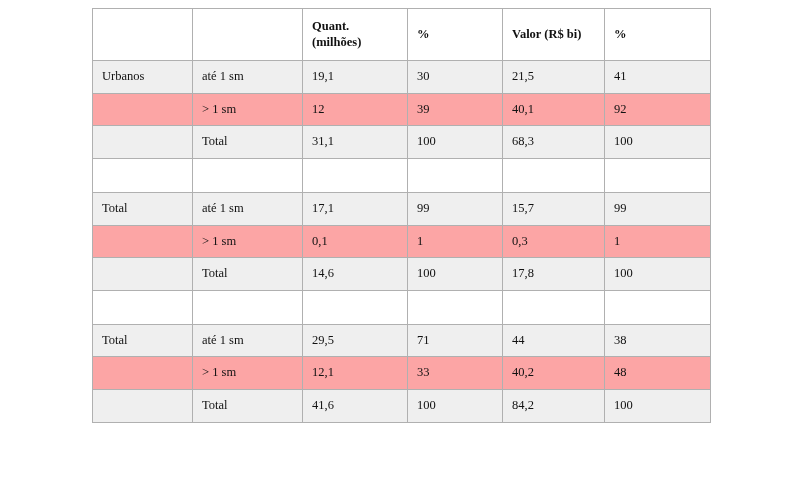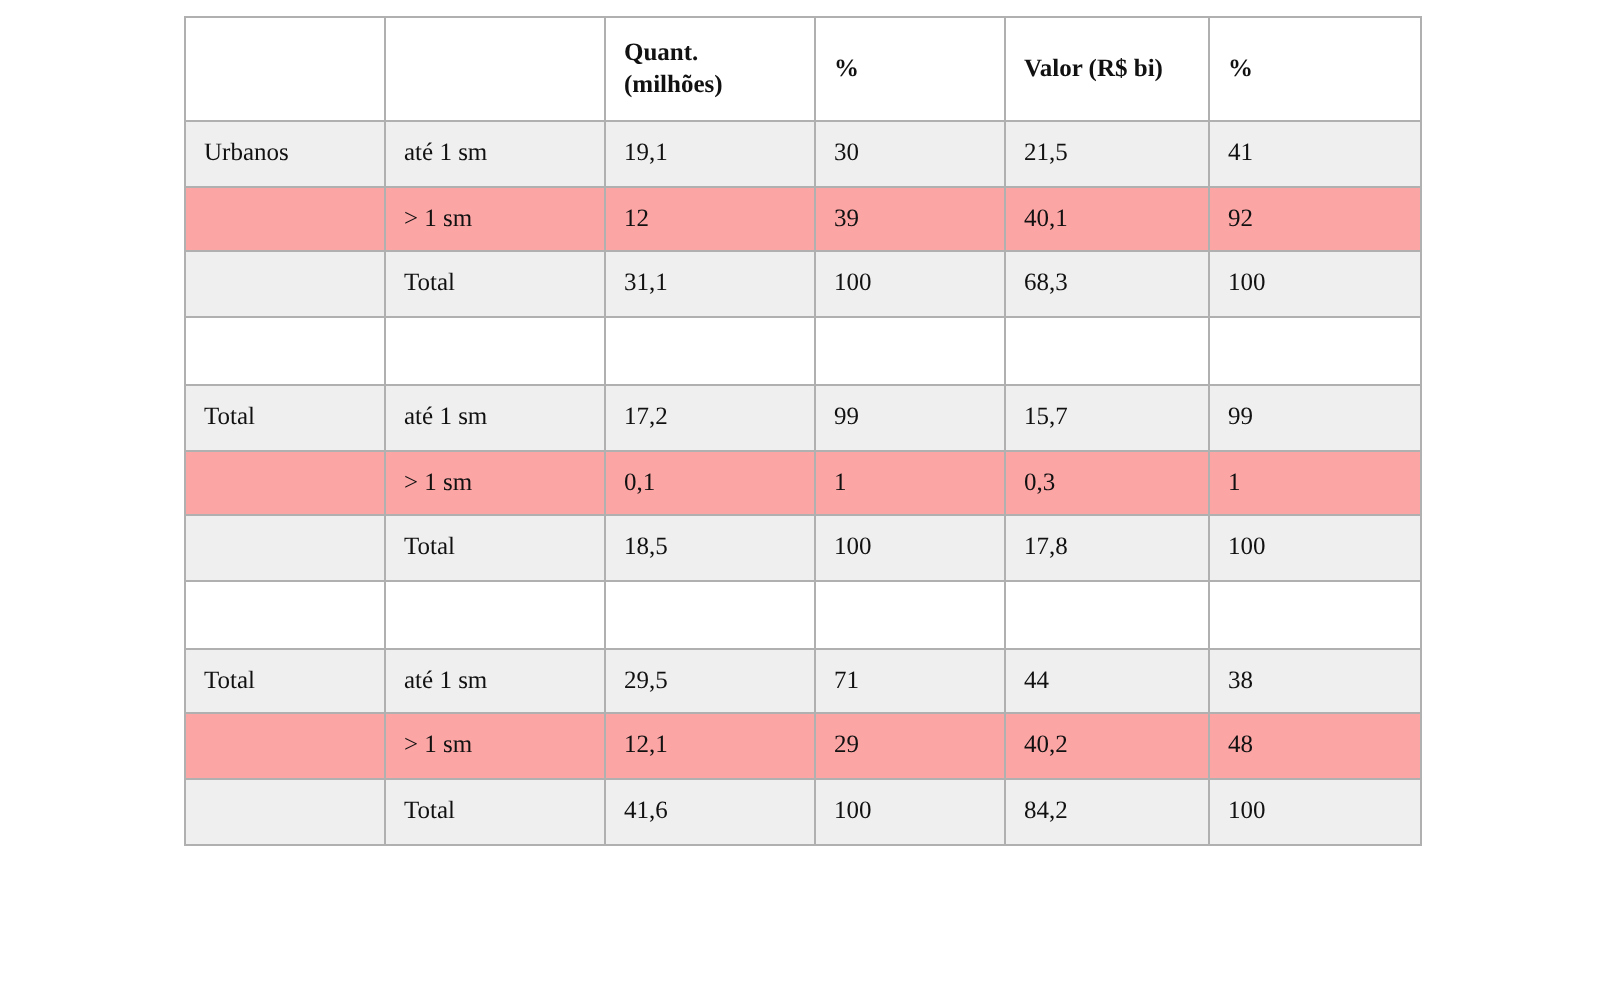--- a/index.html
+++ b/index.html
@@ -130,39 +130,39 @@
           <td></td>
           <td></td>
           <td></td>
           <td></td>
           <td></td>
         </tr>
 
         <tr class="group-start">
           <td class="bold">Total</td>
           <td class="bold">até 1 sm</td>
-          <td>17,2</td>
+          <td>17,1</td>
           <td>99</td>
           <td>15,7</td>
           <td>99</td>
         </tr>
 
         <tr>
           <td class="bold"></td>
           <td class="bold">&gt; 1 sm</td>
           <td>0,1</td>
           <td>1</td>
           <td>0,3</td>
           <td>1</td>
         </tr>
 
         <tr class="shaded">
           <td class="bold"></td>
           <td class="bold">Total</td>
-          <td>18,5</td>
+          <td>14,6</td>
           <td>100</td>
           <td>17,8</td>
           <td>100</td>
         </tr>
 
         <tr class="spacer-row">
           <td></td>
           <td></td>
           <td></td>
           <td></td>
@@ -176,21 +176,21 @@
           <td>29,5</td>
           <td>71</td>
           <td>44</td>
           <td>38</td>
         </tr>
 
         <tr>
           <td class="bold"></td>
           <td class="bold">&gt; 1 sm</td>
           <td>12,1</td>
-          <td>29</td>
+          <td>33</td>
           <td>40,2</td>
           <td>48</td>
         </tr>
 
         <tr class="shaded">
           <td class="bold"></td>
           <td class="bold">Total</td>
           <td>41,6</td>
           <td>100</td>
           <td>84,2</td>

